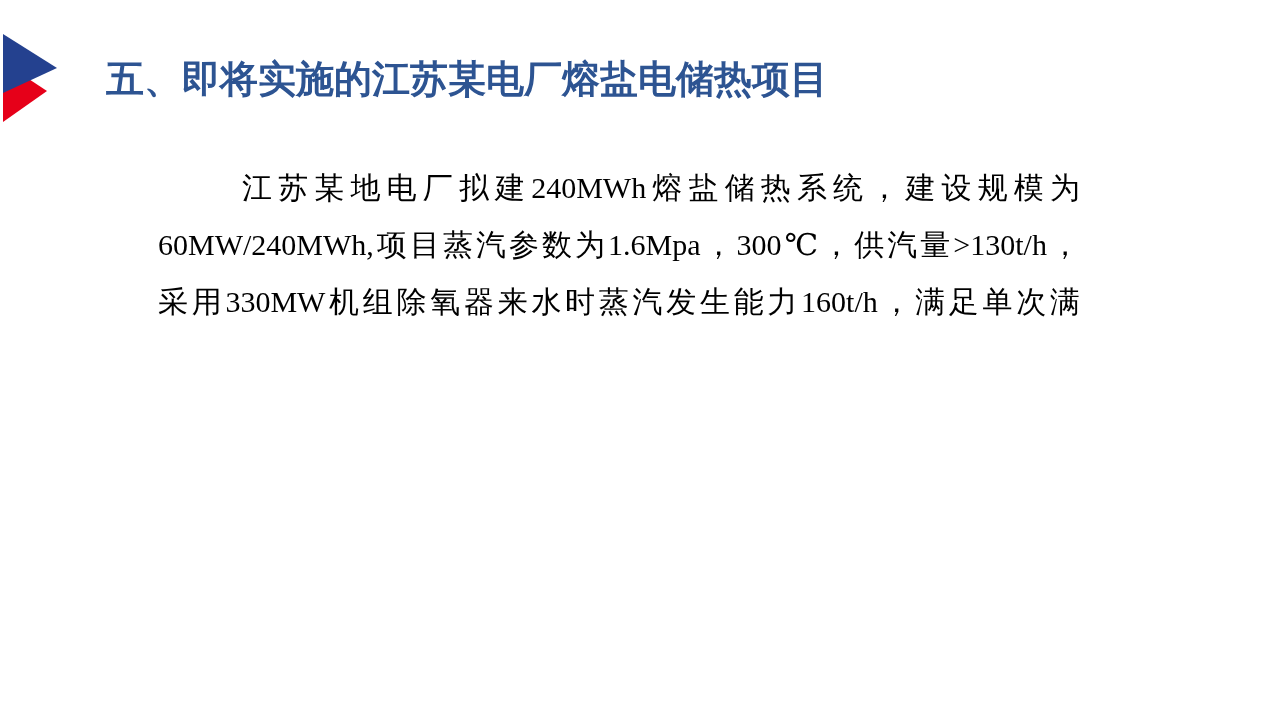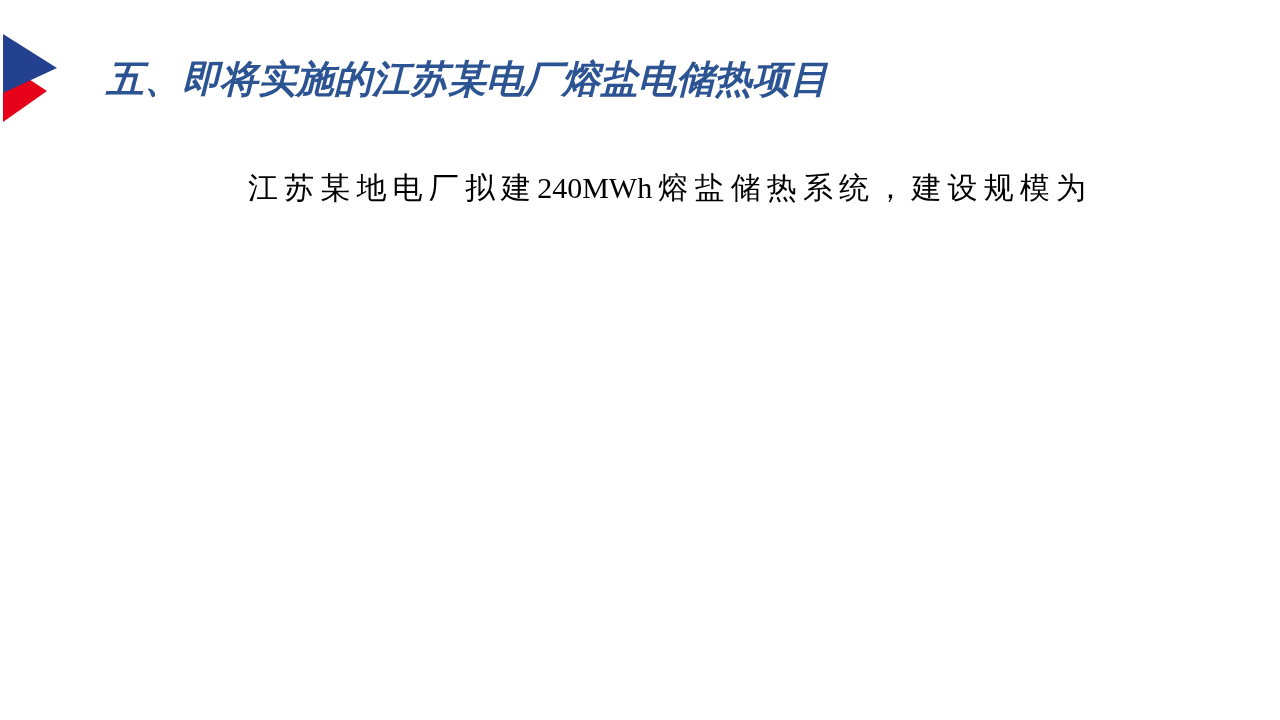--- a/index.html
+++ b/index.html
@@ -24,30 +24,28 @@
   }
   .slide-title {
     position: absolute;
     left: 106px;
     top: 57px;
     font-size: 38px;
     font-weight: bold;
     line-height: 1.2;
     white-space: nowrap;
     letter-spacing: 0px;
-    font-style: italic;
   }
   .body-paragraph {
     position: absolute;
     left: 158px;
     top: 159px;
     width: 922px;
     font-size: 30px;
     line-height: 57px;
-    margin-left: 6px;
   }
   .body-line {
     text-align: justify;
     text-align-last: justify;
     text-justify: inter-character;
   }
   .body-line.first {
     text-indent: 84px;
   }
   .body-line.last {
@@ -61,15 +59,17 @@
 
   <svg class="corner-accent" viewBox="0 0 70 130" xmlns="http://www.w3.org/2000/svg">
     <polygon points="3,62 47,91 3,122" fill="#E60019"></polygon>
     <polygon points="3,34 57,68 3,93" fill="#24418F"></polygon>
   </svg>
 
   <div class="slide-title" style="color: rgb(45, 84, 146);">五、即将实施的江苏某电厂熔盐电储热项目</div>
 
   <div class="body-paragraph" style="color: rgb(0, 0, 0);">
     <div class="body-line first">江苏某地电厂拟建240MWh熔盐储热系统，建设规模为</div>
+    <div class="body-line">60MW/240MWh,项目蒸汽参数为1.6Mpa，300℃，供汽量&gt;130t/h，</div>
+    <div class="body-line">采用330MW机组除氧器来水时蒸汽发生能力160t/h，满足单次满</div>
   </div>
 
 </div>
 
 </body></html>

